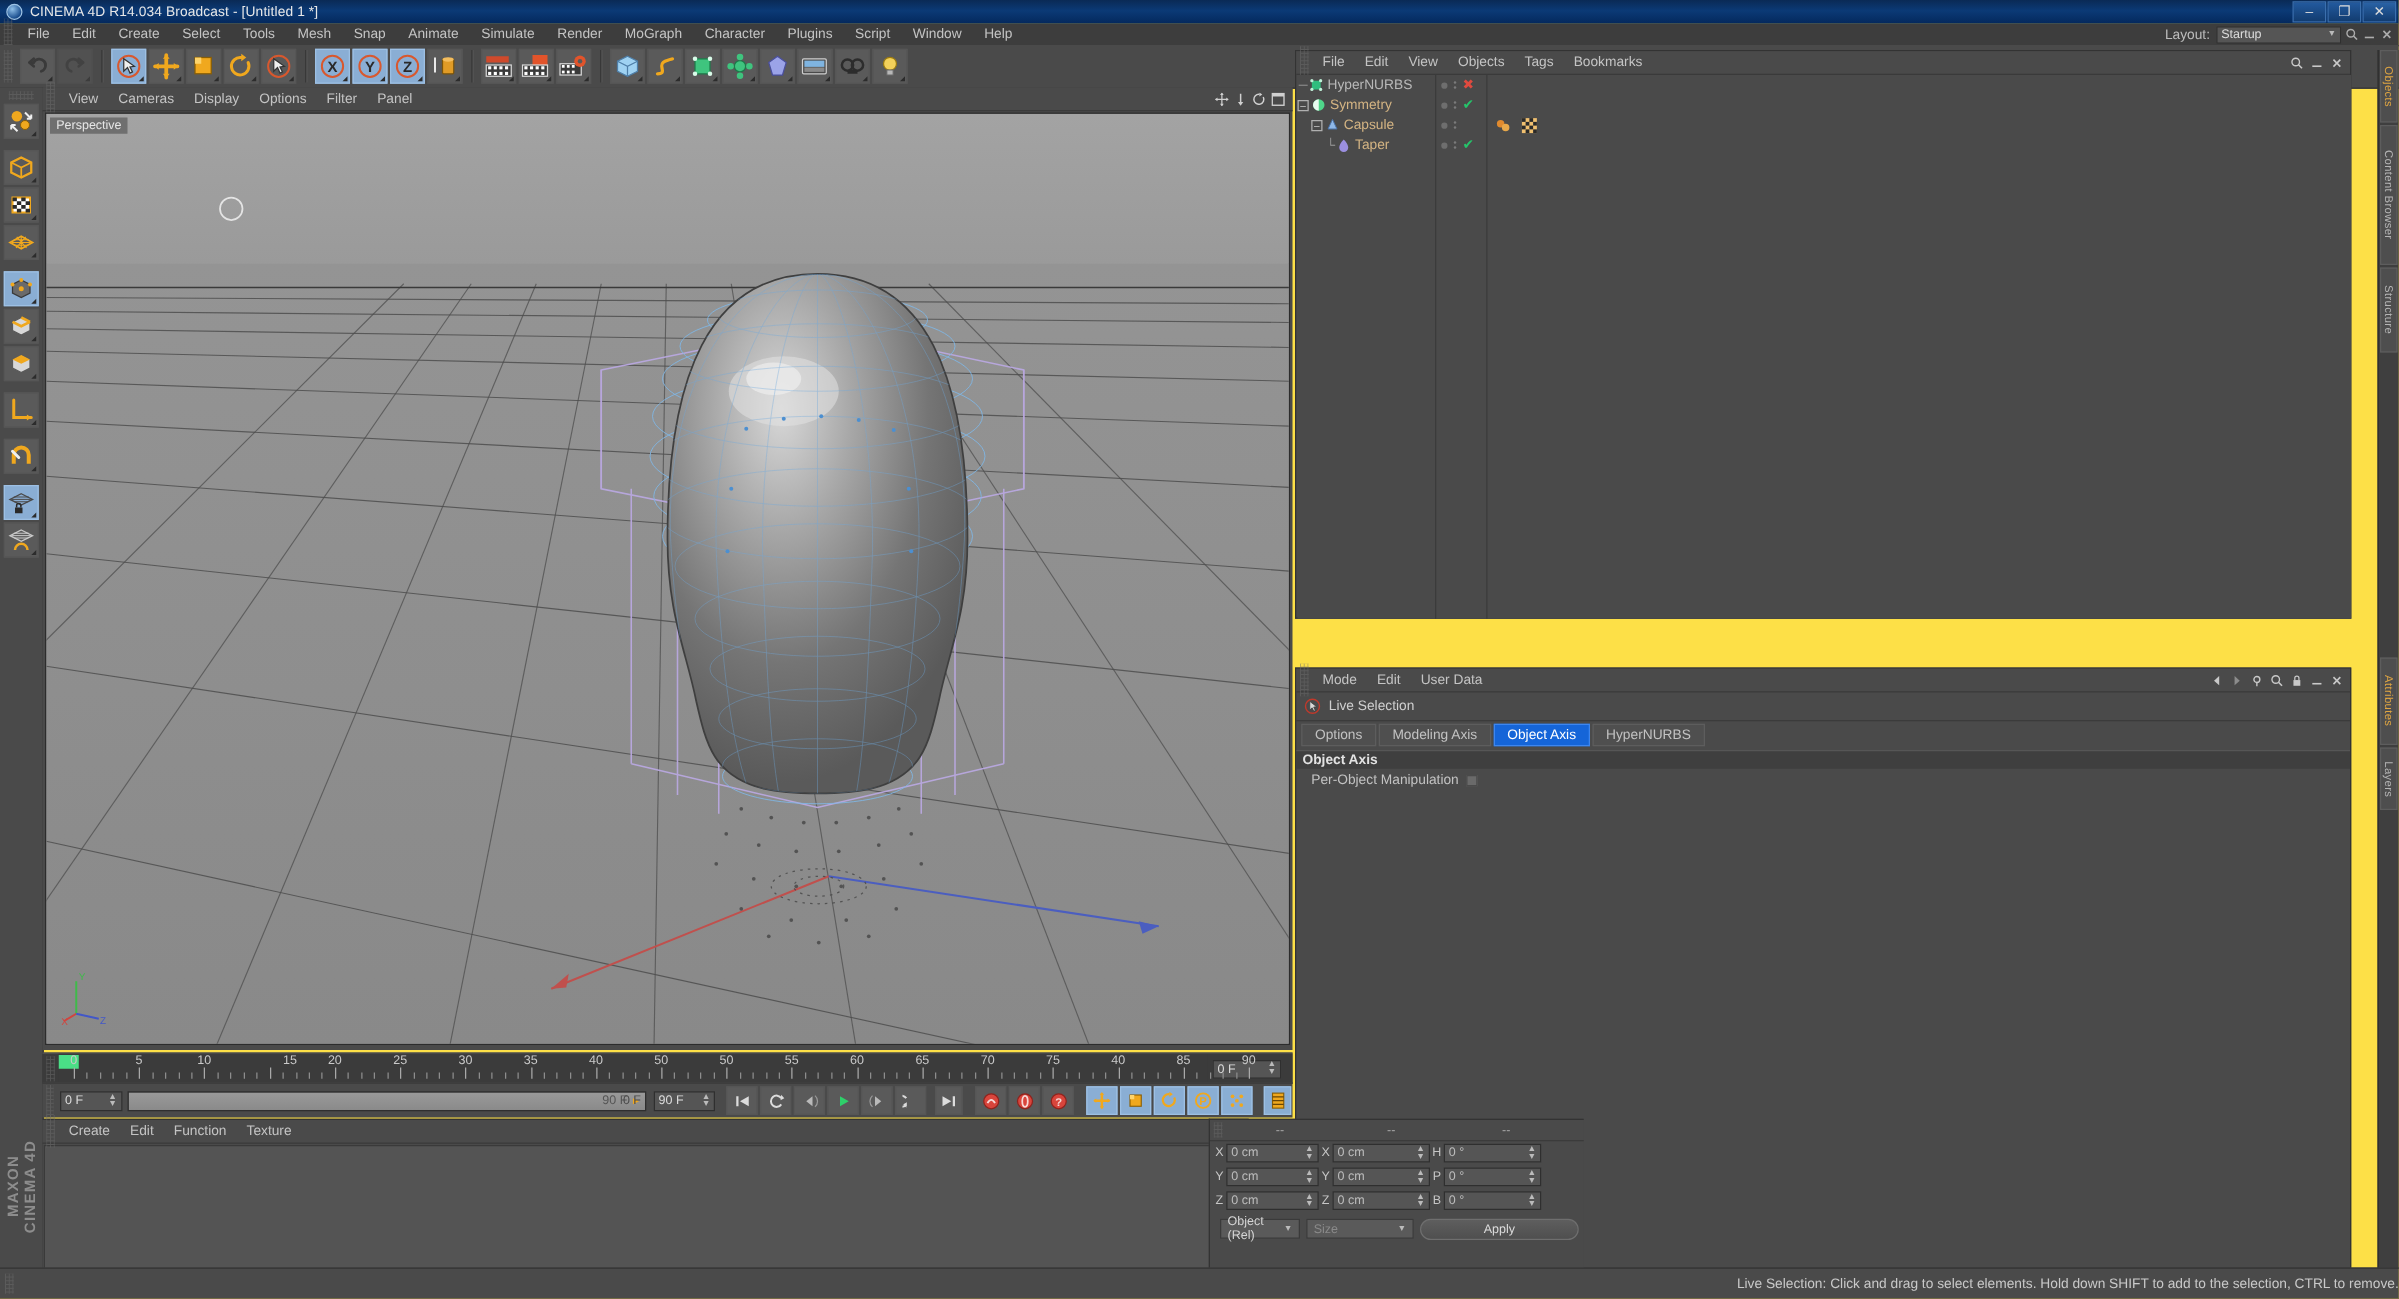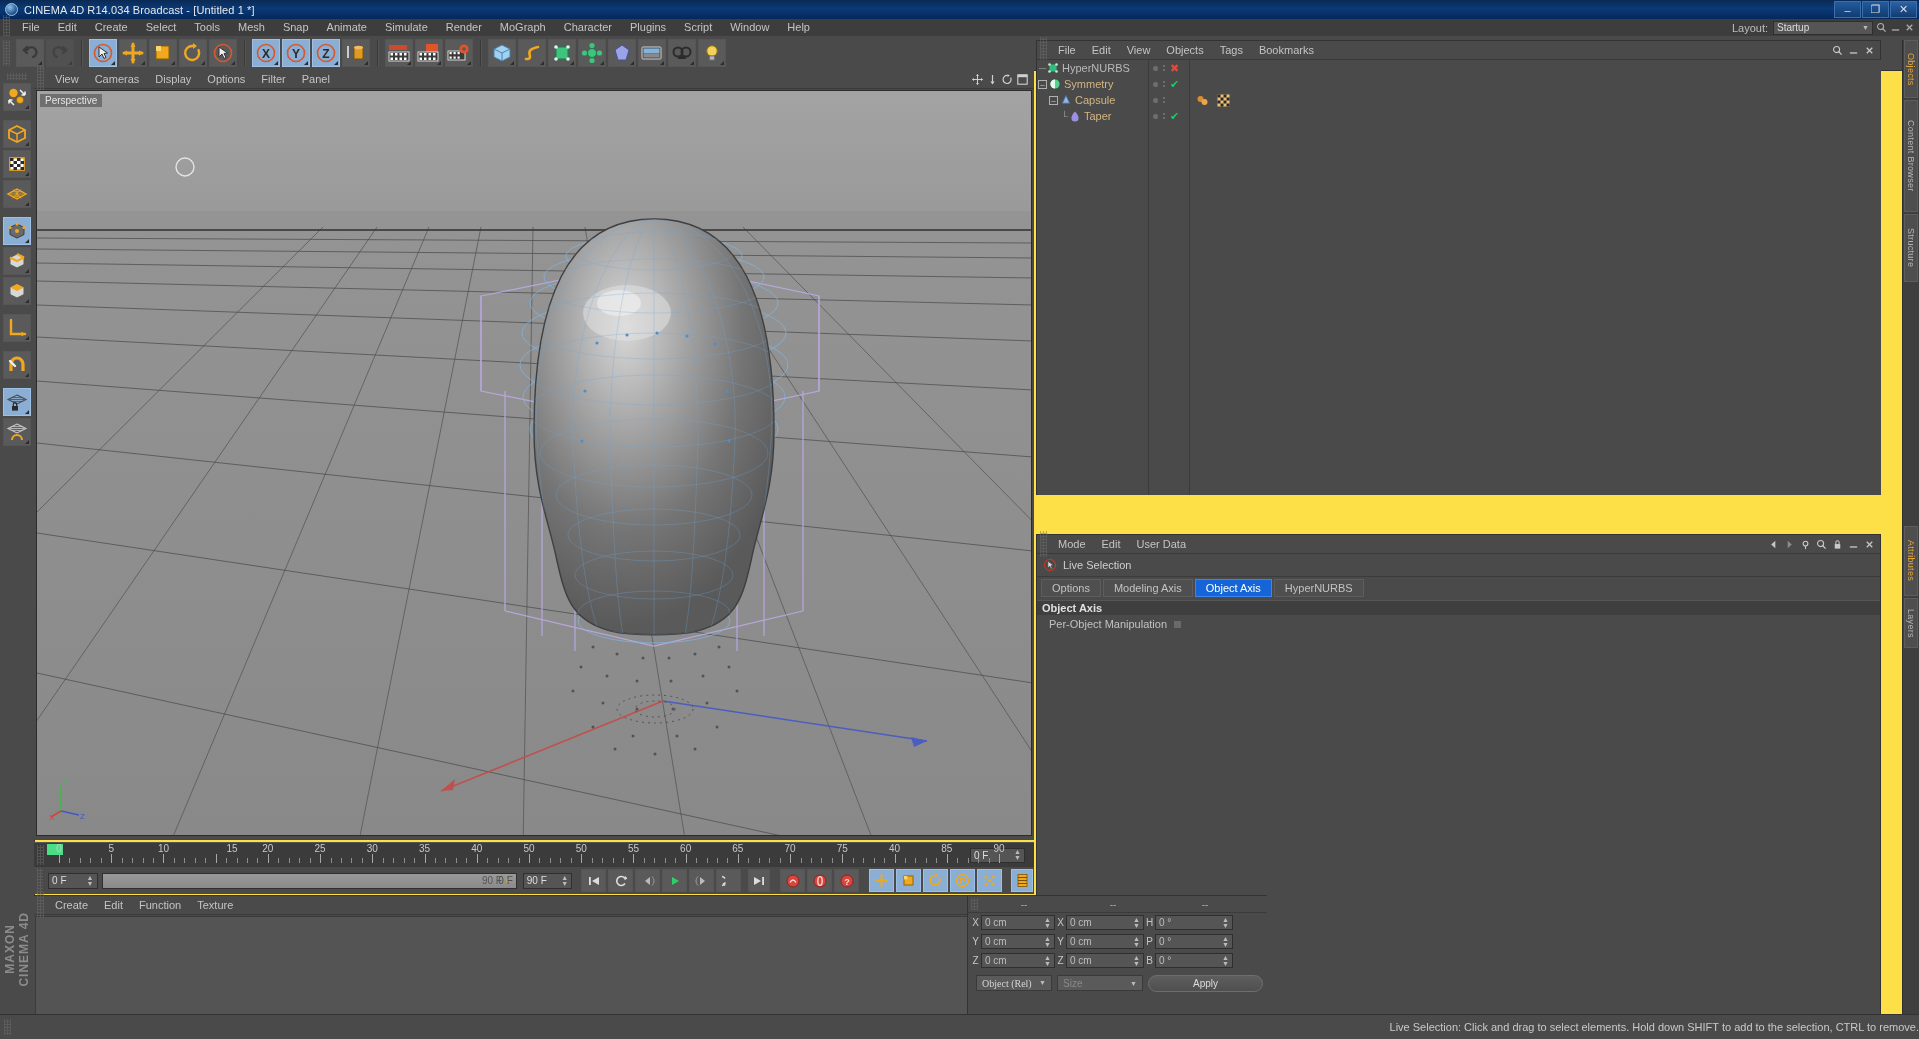--- a/index.html
+++ b/index.html
@@ -1288,21 +1288,21 @@
           <span class="spin">▲<br>▼</span>
         </span>
       <span class="co-ax">B</span>
       <span class="co-in" style="width:78px;">
           <span>0 °</span>
           <span class="spin">▲<br>▼</span>
         </span>
     </div>
 
     <div class="co-btm">
-      <div class="co-sel" style="width:76px;font-family:Liberation Serif, serif;">
+      <div class="co-sel" style="width:64px;">
         <span>Object (Rel)</span>
         <span class="layout-arrow">▼</span>
       </div>
       <div class="co-sel" style="width:86px;color:#8a8a8a;">
         <span>Size</span>
         <span class="layout-arrow">▼</span>
       </div>
       <div class="co-apply">Apply</div>
     </div>
   </div>

